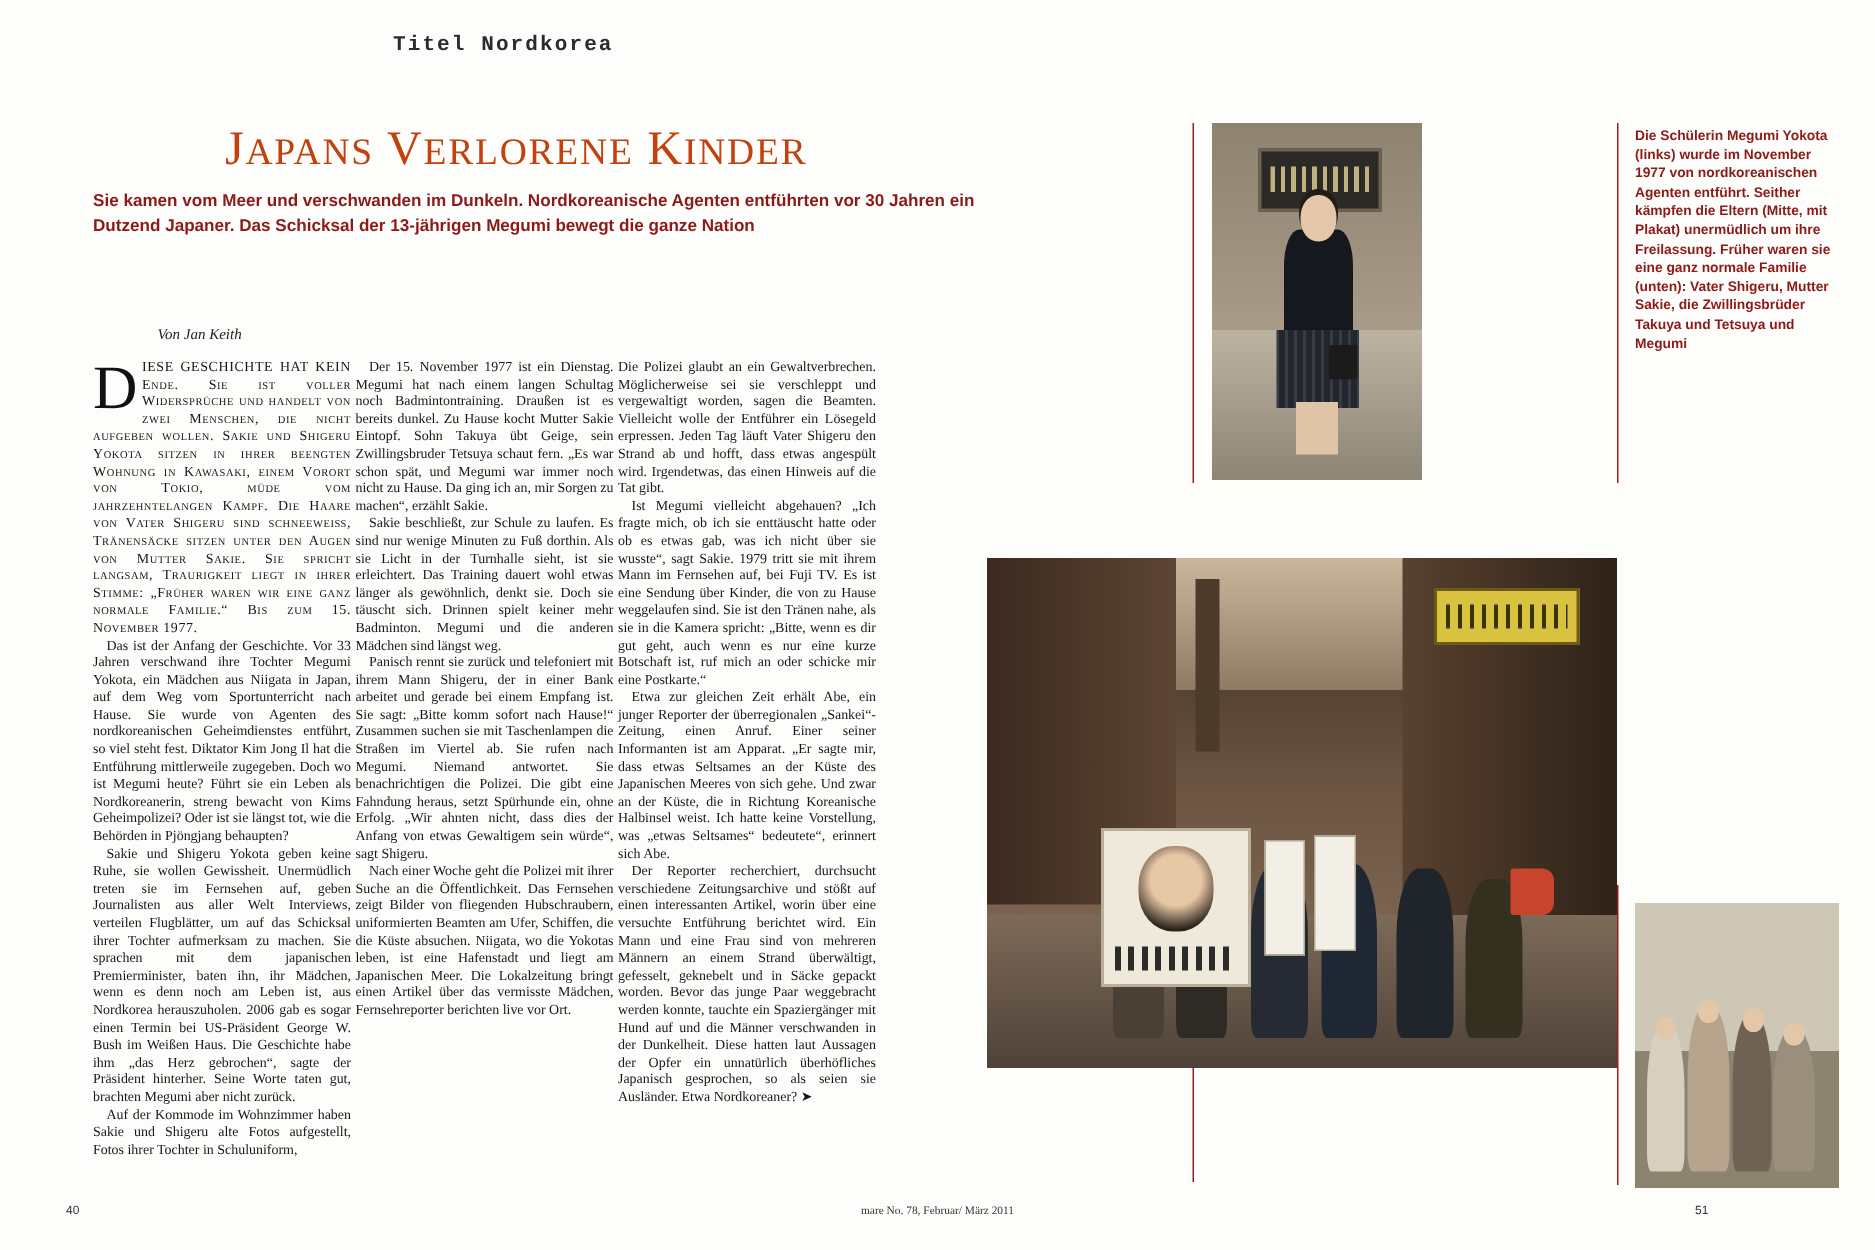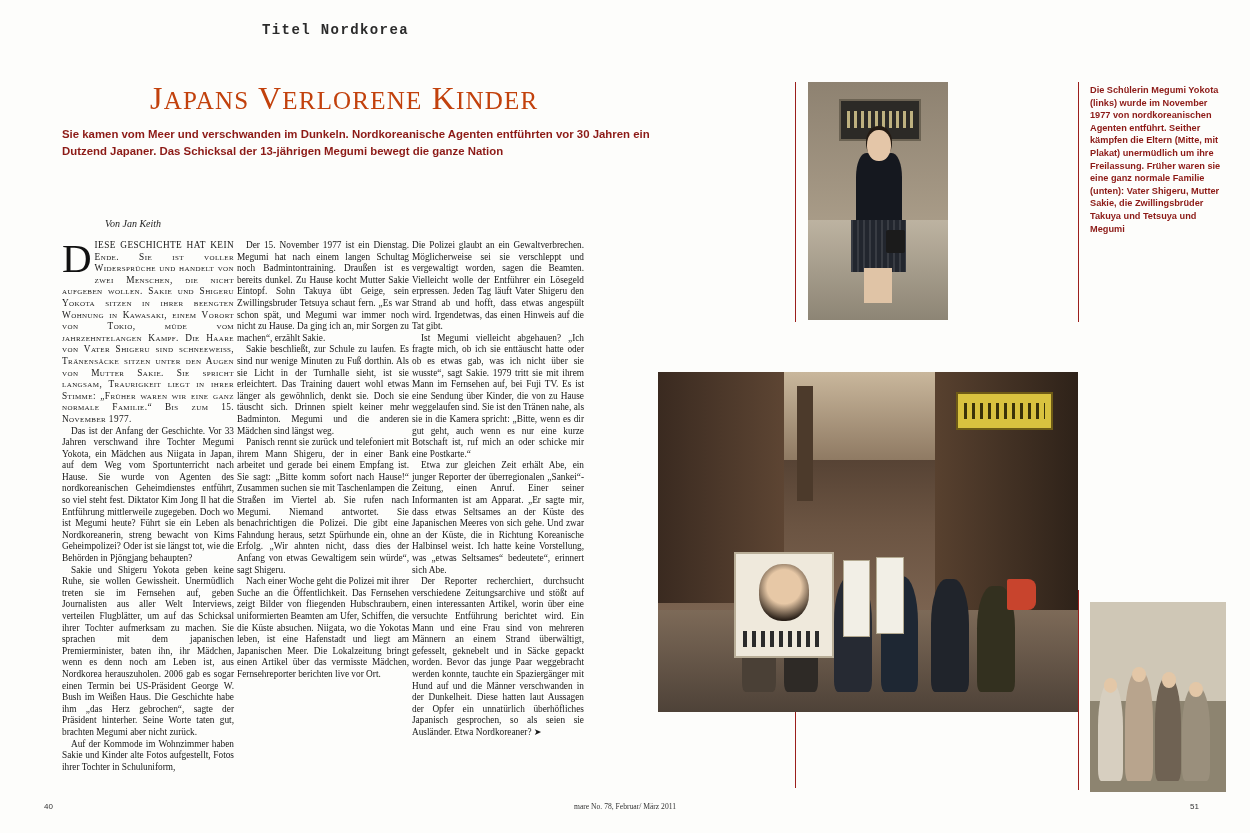--- a/index.html
+++ b/index.html
@@ -124,21 +124,21 @@
     color: #8c1a16;
   }
   
   .folio {
     position: absolute;
     font-family: "Liberation Sans", sans-serif;
     font-size: 8px;
     color: #333;
   }
   #folio-left  { left: 44px; top: 802px; }
-  #folio-right { left: 1190px; top: 802px; }
+  #folio-right { left: 1130px; top: 802px; }
   #imprint {
     position: absolute;
     left: 0; right: 0; top: 802px;
     text-align: center;
     font-family: "Liberation Serif", serif;
     font-size: 7.6px;
     color: #333;
   }
   
   
@@ -259,21 +259,21 @@
     <span class="sc">K</span><span class="sm">INDER</span>
   </div>
 
   <div class="standfirst">Sie kamen vom Meer und verschwanden im Dunkeln. Nordkoreanische Agenten entführten vor 30 Jahren ein Dutzend Japaner. Das Schicksal der 13-jährigen Megumi bewegt die ganze Nation</div>
   <div class="byline">Von Jan Keith</div>
 
   <div class="col" id="col1">
     <p class="first"><span class="dropcap">D</span><span class="smallcaps-lead">IESE GESCHICHTE HAT KEIN Ende. Sie ist voller Widersprüche und handelt von zwei Menschen, die nicht aufgeben wollen. Sakie und Shigeru Yokota sitzen in ihrer beengten Wohnung in Kawasaki, einem Vorort von Tokio, müde vom jahrzehntelangen Kampf. Die Haare von Vater Shigeru sind schneeweiß, Tränensäcke sitzen unter den Augen von Mutter Sakie. Sie spricht langsam, Traurigkeit liegt in ihrer Stimme: „Früher waren wir eine ganz normale Familie.“ Bis zum 15. November 1977.</span></p>
     <p>Das ist der Anfang der Geschichte. Vor 33 Jahren verschwand ihre Tochter Megumi Yokota, ein Mädchen aus Niigata in Japan, auf dem Weg vom Sportunterricht nach Hause. Sie wurde von Agenten des nordkoreanischen Geheimdienstes entführt, so viel steht fest. Diktator Kim Jong Il hat die Entführung mittlerweile zugegeben. Doch wo ist Megumi heute? Führt sie ein Leben als Nordkoreanerin, streng bewacht von Kims Geheimpolizei? Oder ist sie längst tot, wie die Behörden in Pjöngjang behaupten?</p>
     <p>Sakie und Shigeru Yokota geben keine Ruhe, sie wollen Gewissheit. Unermüdlich treten sie im Fernsehen auf, geben Journalisten aus aller Welt Interviews, verteilen Flugblätter, um auf das Schicksal ihrer Tochter aufmerksam zu machen. Sie sprachen mit dem japanischen Premierminister, baten ihn, ihr Mädchen, wenn es denn noch am Leben ist, aus Nordkorea herauszuholen. 2006 gab es sogar einen Termin bei US-Präsident George W. Bush im Weißen Haus. Die Geschichte habe ihm „das Herz gebrochen“, sagte der Präsident hinterher. Seine Worte taten gut, brachten Megumi aber nicht zurück.</p>
-    <p>Auf der Kommode im Wohnzimmer haben Sakie und Kinder alte Fotos aufgestellt, Fotos ihrer Tochter in Schuluniform,</p>
+    <p>Auf der Kommode im Wohnzimmer haben Sakie und Shigeru alte Fotos aufgestellt, Fotos ihrer Tochter in Schuluniform,</p>
   </div>
 
   <div class="col" id="col2">
     <p>Der 15. November 1977 ist ein Dienstag. Megumi hat nach einem langen Schultag noch Badmintontraining. Draußen ist es bereits dunkel. Zu Hause kocht Mutter Sakie Eintopf. Sohn Takuya übt Geige, sein Zwillingsbruder Tetsuya schaut fern. „Es war schon spät, und Megumi war immer noch nicht zu Hause. Da ging ich an, mir Sorgen zu machen“, erzählt Sakie.</p>
     <p>Sakie beschließt, zur Schule zu laufen. Es sind nur wenige Minuten zu Fuß dorthin. Als sie Licht in der Turnhalle sieht, ist sie erleichtert. Das Training dauert wohl etwas länger als gewöhnlich, denkt sie. Doch sie täuscht sich. Drinnen spielt keiner mehr Badminton. Megumi und die anderen Mädchen sind längst weg.</p>
     <p>Panisch rennt sie zurück und telefoniert mit ihrem Mann Shigeru, der in einer Bank arbeitet und gerade bei einem Empfang ist. Sie sagt: „Bitte komm sofort nach Hause!“ Zusammen suchen sie mit Taschenlampen die Straßen im Viertel ab. Sie rufen nach Megumi. Niemand antwortet. Sie benachrichtigen die Polizei. Die gibt eine Fahndung heraus, setzt Spürhunde ein, ohne Erfolg. „Wir ahnten nicht, dass dies der Anfang von etwas Gewaltigem sein würde“, sagt Shigeru.</p>
     <p>Nach einer Woche geht die Polizei mit ihrer Suche an die Öffentlichkeit. Das Fernsehen zeigt Bilder von fliegenden Hubschraubern, uniformierten Beamten am Ufer, Schiffen, die die Küste absuchen. Niigata, wo die Yokotas leben, ist eine Hafenstadt und liegt am Japanischen Meer. Die Lokalzeitung bringt einen Artikel über das vermisste Mädchen, Fernsehreporter berichten live vor Ort.</p>
   </div>
 
   <div class="col" id="col3">

